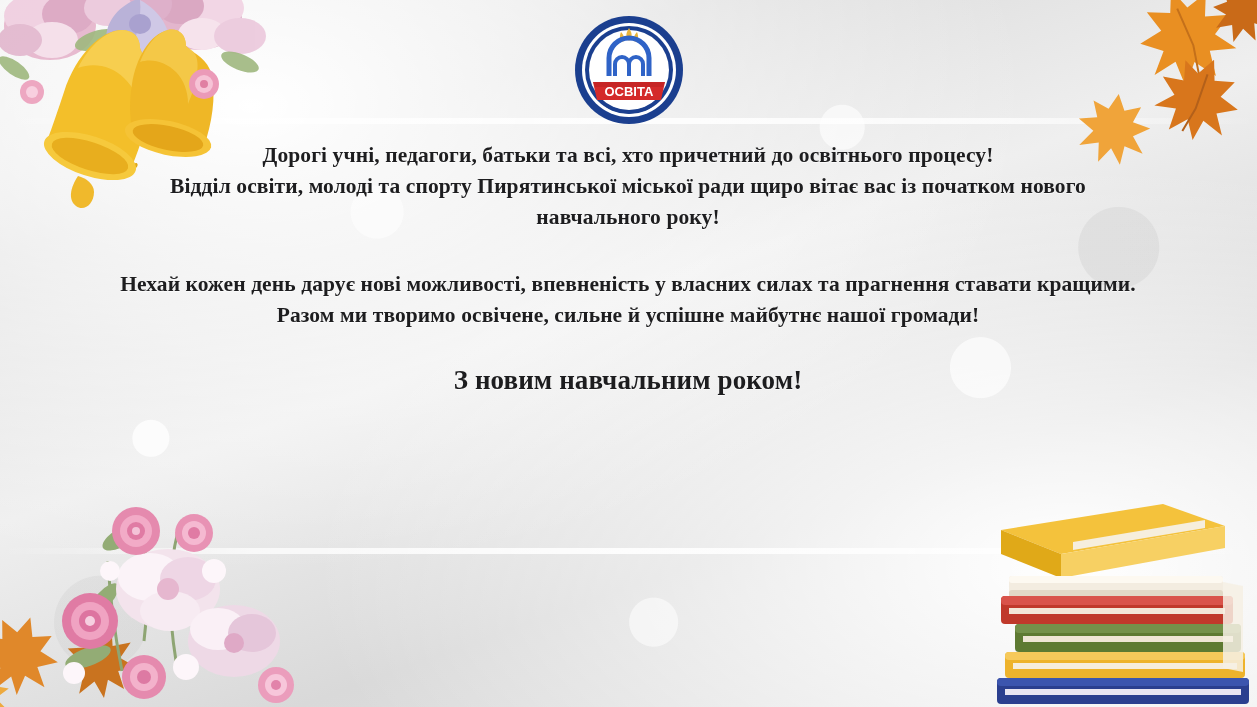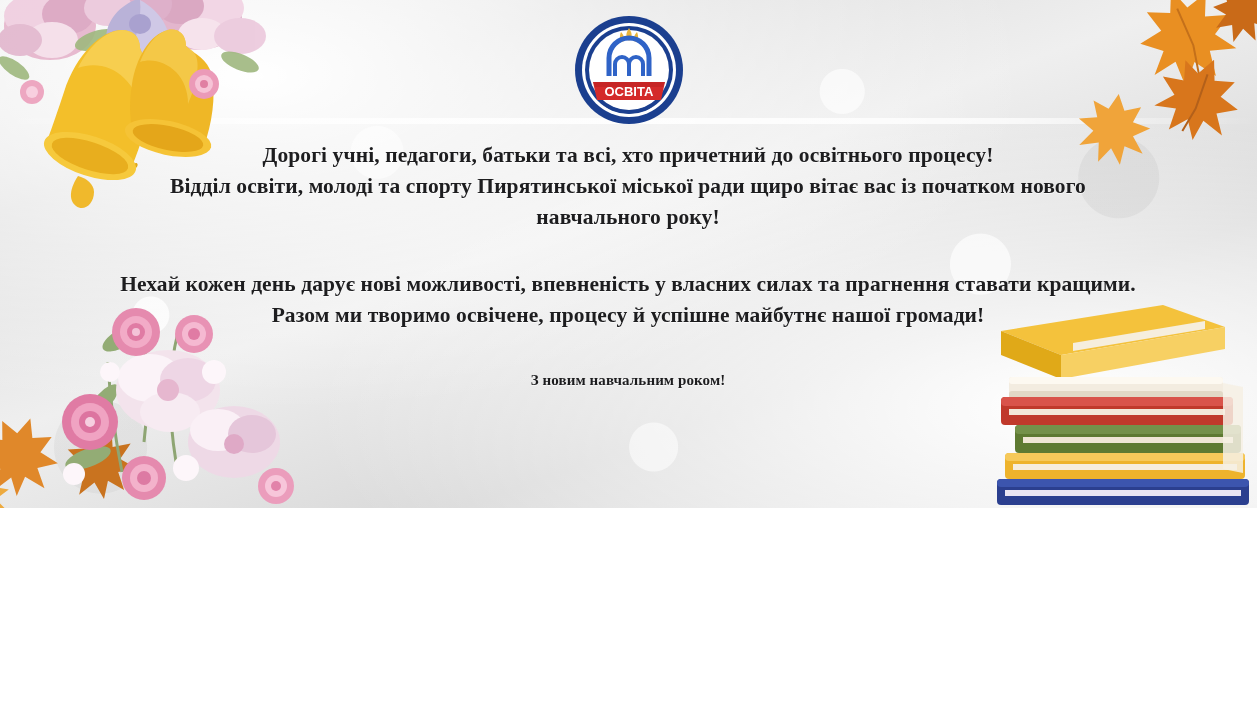--- a/index.html
+++ b/index.html
@@ -3,21 +3,21 @@
 <meta charset="utf-8">
 <style>
   html, body {
     margin: 0;
     padding: 0;
     background: #ffffff;
   }
   .poster {
     position: relative;
     width: 1257px;
-    height: 508px;
+    height: 707px;
     overflow: hidden;
     background:
       radial-gradient(ellipse at 20% 15%, #ffffff 0%, rgba(255,255,255,0) 55%),
       radial-gradient(ellipse at 85% 80%, #ffffff 0%, rgba(255,255,255,0) 50%),
       linear-gradient(160deg, #e9e9e9 0%, #dcdcdc 22%, #efefef 45%, #d9d9d9 70%, #e6e6e6 100%);
     font-family: "Liberation Serif", "DejaVu Serif", serif;
   }
 
   
   .texture {
@@ -77,21 +77,21 @@
     font-size: 21.5px;
     line-height: 31px;
     font-weight: 700;
     letter-spacing: .1px;
     margin: 0 4px 26px 0;
     text-shadow: 0 1px 0 rgba(255,255,255,.7);
   }
   .para.p1 { margin-bottom: 36px; }
   .para.p2 { margin-bottom: 32px; }
   .para.p3 { margin-bottom: 34px; }
-  .para.p4 { font-size: 15px; margin-bottom: 0; }
+  .para.p4 { font-size: 27px; margin-bottom: 0; }
 </style>
 </head>
 <body>
 
 <div class="poster">
   <div class="texture"></div>
   <div class="band-top"></div>
   <div class="band-bottom"></div>
 
   <div class="deco deco-bells">
@@ -195,21 +195,21 @@
       <path d="M20 68 L92 68 L90 73 L22 73 Z" fill="#b81f1f" opacity=".5"></path>
       <text x="56" y="82" text-anchor="middle" fill="#ffffff" font-family="Liberation Sans, sans-serif" font-size="13" font-weight="bold">ОСВІТА</text>
 
       <path d="M34 92 Q56 104 78 92" stroke="#1b3f8f" stroke-width="3" fill="none"></path>
     </svg>
   </div>
 
   <div class="content">
     <p class="para p1" style="white-space: pre-line;">Дорогі учні, педагоги, батьки та всі, хто причетний до освітнього процесу!
 Відділ освіти, молоді та спорту Пирятинської міської ради щиро вітає вас із початком нового навчального року!</p>
-    <p class="para p3" style="white-space: pre-line;">Нехай кожен день дарує нові можливості, впевненість у власних силах та прагнення ставати кращими. Разом ми творимо освічене, процесу й успішне майбутнє нашої громади!</p>
+    <p class="para p3" style="white-space: pre-line;">Нехай кожен день дарує нові можливості, впевненість у власних силах та прагнення ставати кращими. Разом ми творимо освічене, сильне й успішне майбутнє нашої громади!</p>
     <p class="para p4" style="white-space: pre-line;">З новим навчальним роком!</p>
   </div>
 
   <div class="deco deco-leaf-bl">
     <svg viewBox="0 0 230 150" width="230" height="150">
       <g transform="translate(18,40) rotate(18)">
         <path d="M34 0 L42 18 L60 11 L54 29 L74 34 L56 45 L69 62 L47 57 L45 78 L34 62 L23 78 L21 57 L-1 62 L12 45 L-6 34 L14 29 L8 11 L26 18Z" fill="#e0882a"></path>
       </g>
       <g transform="translate(80,74) rotate(-24)">
         <path d="M28 0 L36 16 L52 10 L46 26 L64 30 L48 40 L60 56 L41 51 L39 70 L28 55 L17 70 L15 51 L-4 56 L8 40 L-8 30 L10 26 L4 10 L20 16Z" fill="#c9731f"></path>

